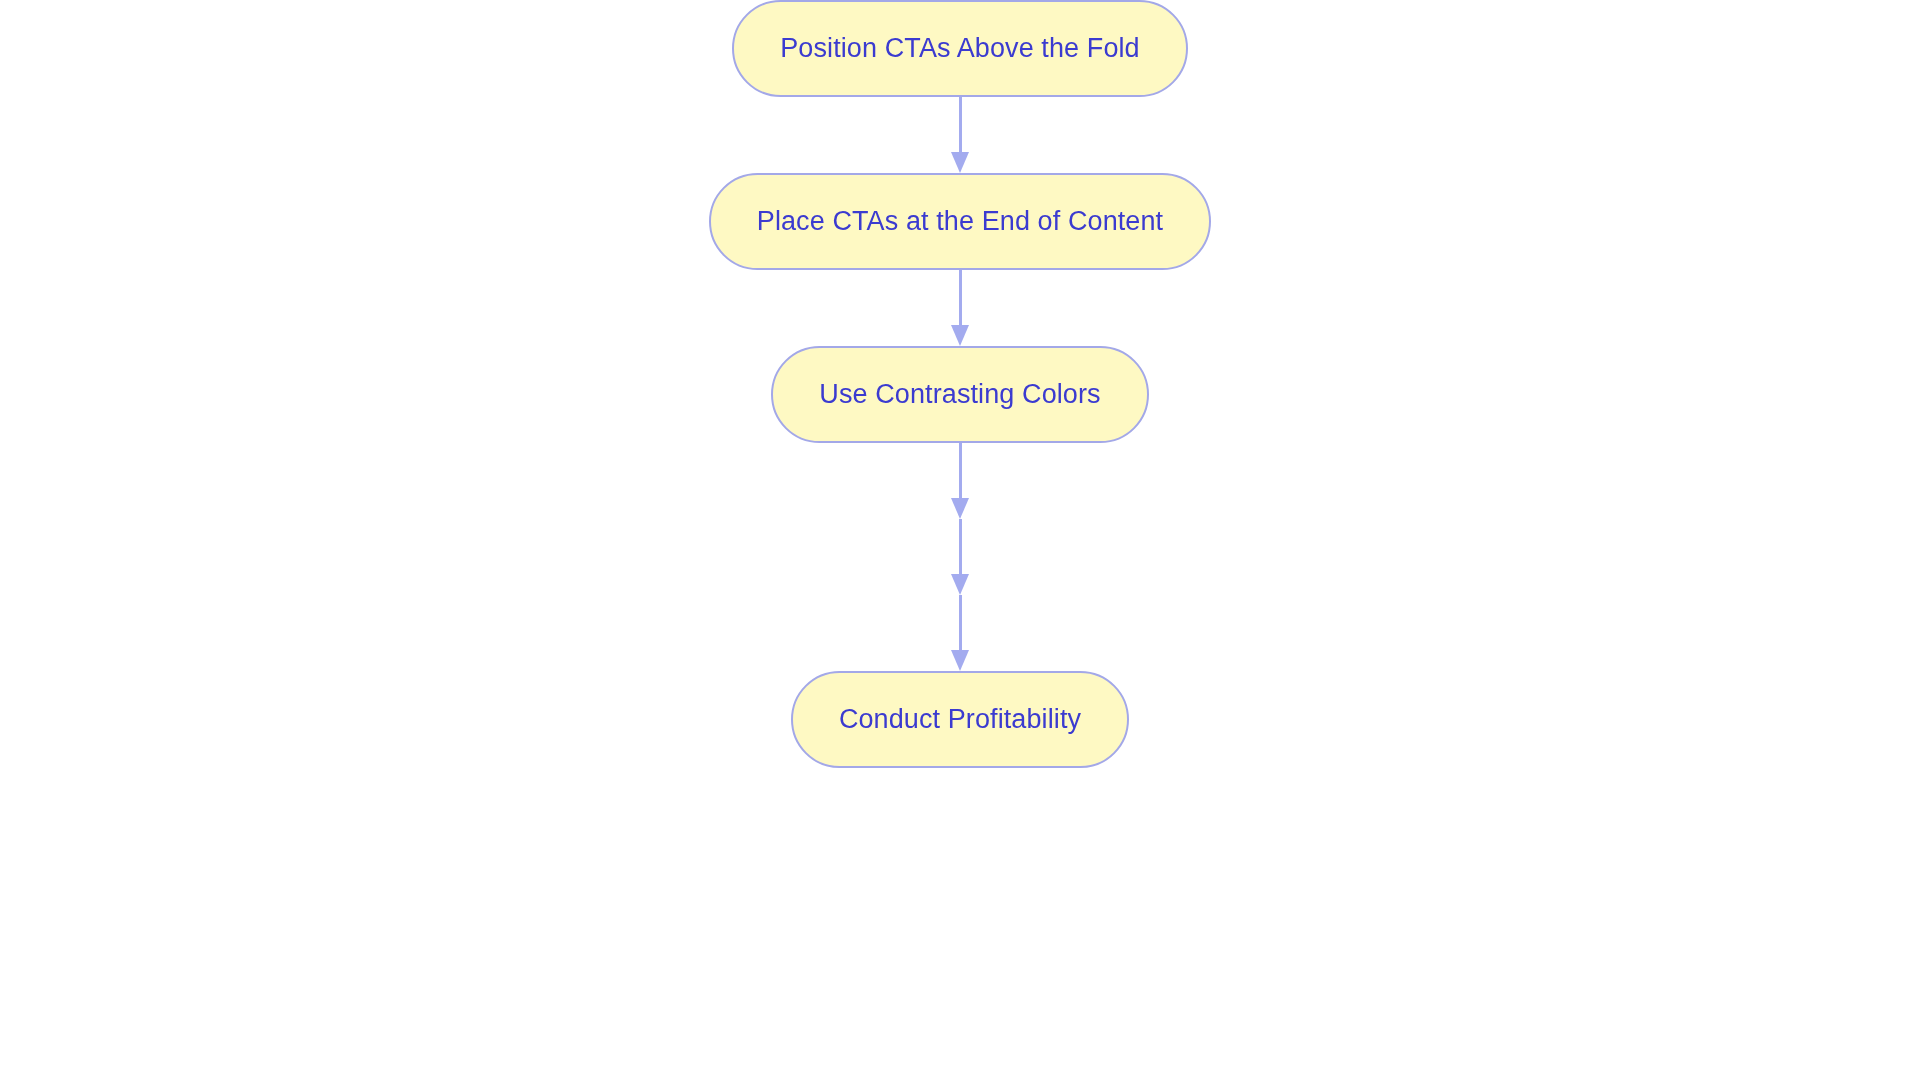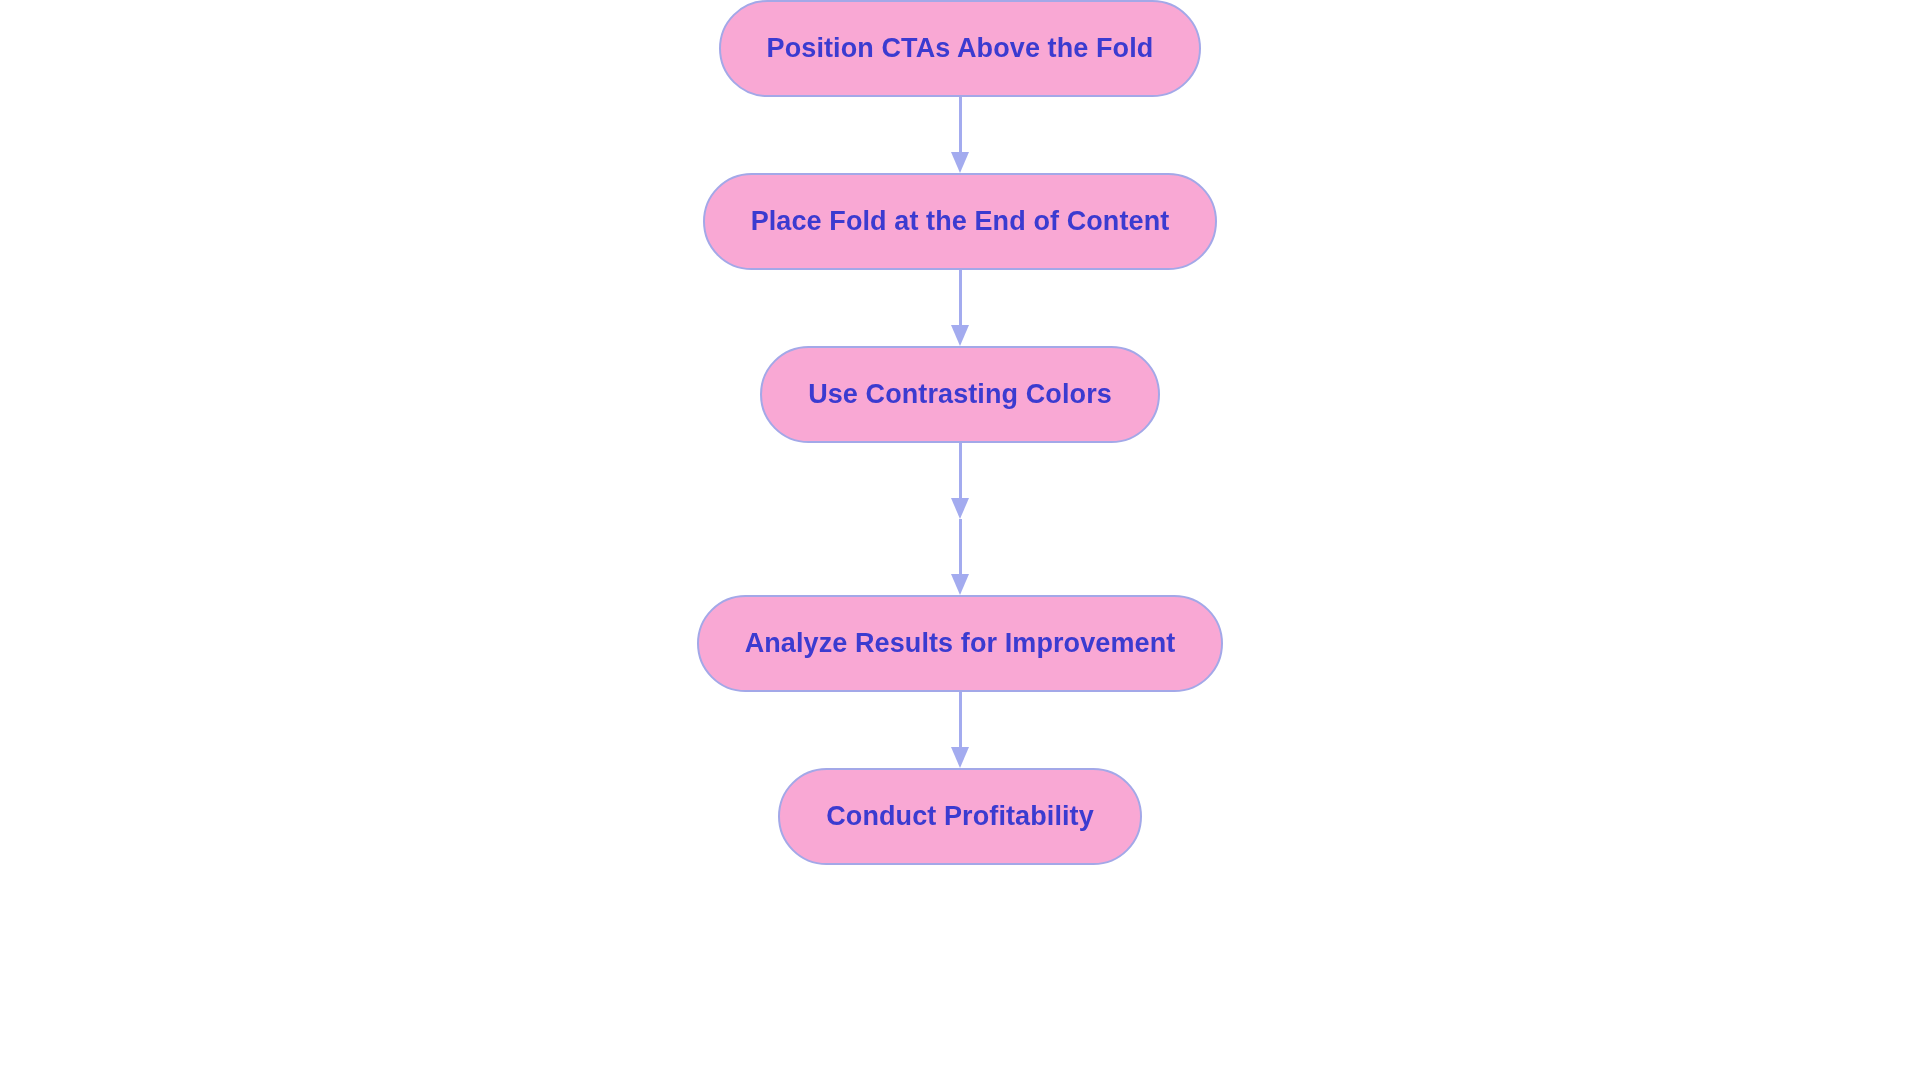--- a/index.html
+++ b/index.html
@@ -28,28 +28,28 @@
     display: flex;
     flex-direction: column;
     align-items: center;
     justify-content: center;
   }
   .node {
     box-sizing: border-box;
     display: flex;
     align-items: center;
     justify-content: center;
-    background: #f9a8d4;
+    background: #fef9c3;
     border: 2px solid #a3a8e8;
     border-radius: 999px;
     height: 97px;
     padding: 0 46px;
     color: #3b3bd0;
     font-size: 27px;
-    font-weight: 700;
+    font-weight: 400;
     letter-spacing: 0.1px;
     white-space: nowrap;
     line-height: 1;
   }
   .node-label {
     display: block;
     color: #3b3bd0;
   }
   .connector {
     position: relative;
@@ -84,21 +84,21 @@
     </div>
   </div>
 
   <div class="connector">
     <div class="shaft"></div>
     <div class="head"></div>
   </div>
 
   <div class="flow-row">
     <div class="node">
-      <span class="node-label">Place Fold at the End of Content</span>
+      <span class="node-label">Place CTAs at the End of Content</span>
     </div>
   </div>
 
   <div class="connector">
     <div class="shaft"></div>
     <div class="head"></div>
   </div>
 
   <div class="flow-row">
     <div class="node">
@@ -110,25 +110,20 @@
     <div class="shaft"></div>
     <div class="head"></div>
   </div>
 
 
   <div class="connector">
     <div class="shaft"></div>
     <div class="head"></div>
   </div>
 
-  <div class="flow-row">
-    <div class="node">
-      <span class="node-label">Analyze Results for Improvement</span>
-    </div>
-  </div>
 
   <div class="connector">
     <div class="shaft"></div>
     <div class="head"></div>
   </div>
 
   <div class="flow-row">
     <div class="node">
       <span class="node-label">Conduct Profitability</span>
     </div>

